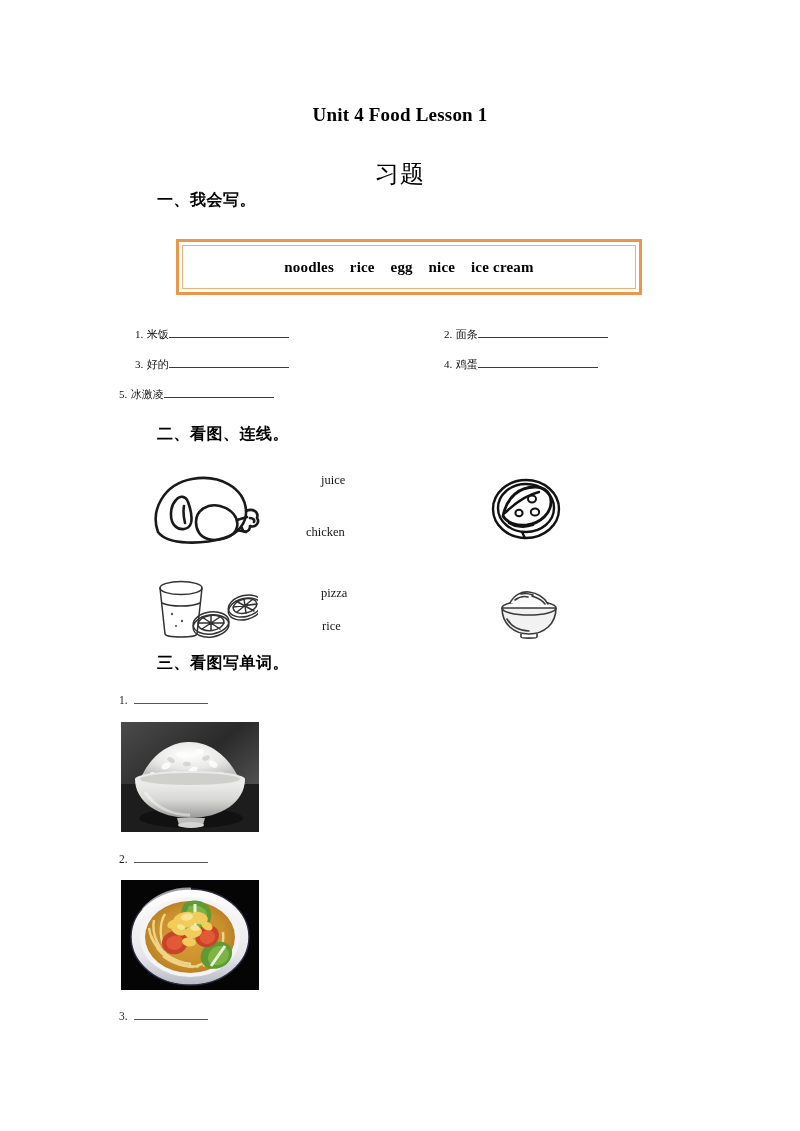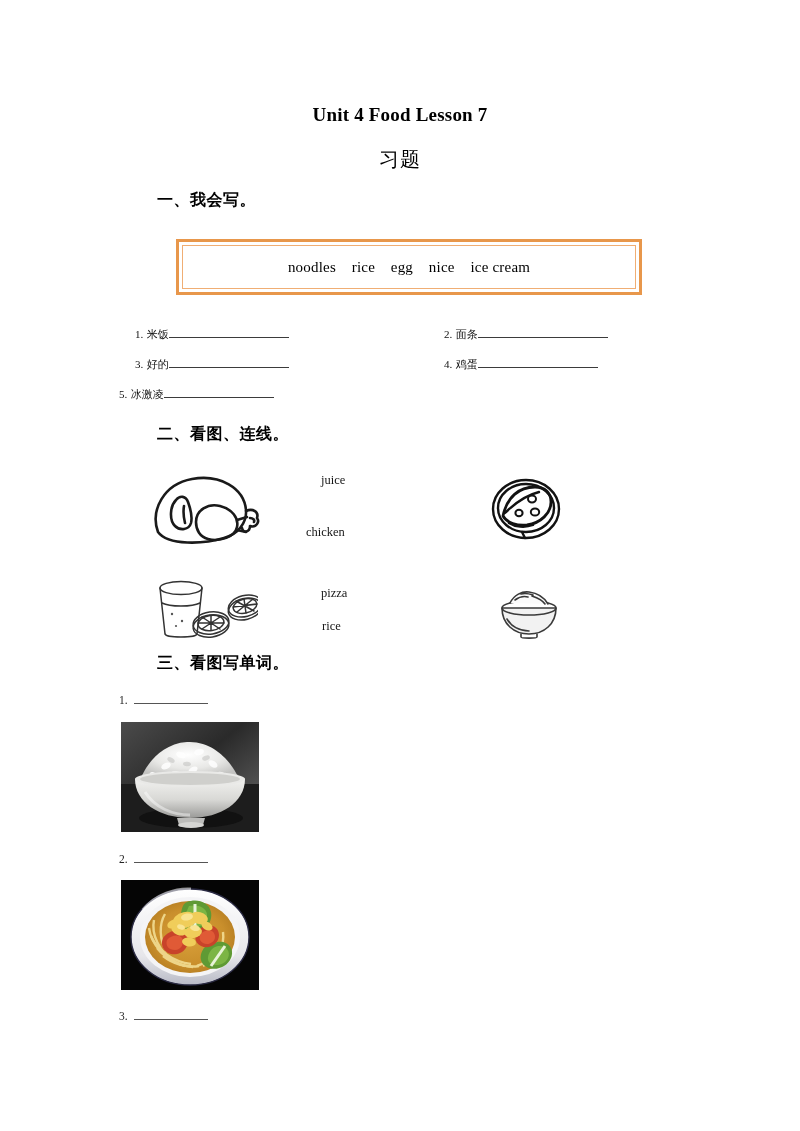--- a/index.html
+++ b/index.html
@@ -32,25 +32,25 @@
     width: 800px;
     text-align: center;
     font-family: "Liberation Serif", "DejaVu Serif", serif;
     font-weight: bold;
     font-size: 19px;
     letter-spacing: 0.2px;
   }
   .doc-subtitle {
     position: absolute;
     left: 0;
-    top: 146px;
+    top: 158px;
     width: 800px;
     text-align: center;
     font-family: "DejaVu Sans", "Liberation Sans", sans-serif;
-    font-size: 20px;
+    font-size: 24px;
     letter-spacing: 1px;
   }
 
   
   .section-heading {
     position: absolute;
     left: 115px;
     font-family: "DejaVu Sans", "Liberation Sans", sans-serif;
     font-weight: bold;
     font-size: 16px;
@@ -79,21 +79,21 @@
     width: 100%;
     height: 100%;
     border: 1px solid #F0AE74;
     background: #ffffff;
     display: flex;
     align-items: center;
     justify-content: center;
   }
   .wordbank-words {
     font-family: "Liberation Serif", "DejaVu Serif", serif;
-    font-weight: normal;
+    font-weight: bold;
     font-size: 15px;
     letter-spacing: 0.2px;
     white-space: pre;
   }
 
   
   .fill-item {
     position: absolute;
     font-family: "DejaVu Sans", "Liberation Sans", sans-serif;
     font-size: 11px;
@@ -165,21 +165,21 @@
     background: #000;
   }
   #photo-1 { top: 722px; }
   #photo-2 { top: 880px; }
 </style>
 </head>
 <body>
 
 <div class="page">
 
-  <div class="doc-title">Unit 4 Food Lesson 7</div>
+  <div class="doc-title">Unit 4 Food Lesson 1</div>
   <div class="doc-subtitle">习题</div>
 
   <div class="section-heading" id="sec1-heading">一、我会写。</div>
 
   <div class="wordbank-outer">
     <div class="wordbank-inner">
       <span class="wordbank-words">noodles    rice    egg    nice    ice cream</span>
     </div>
   </div>
 

